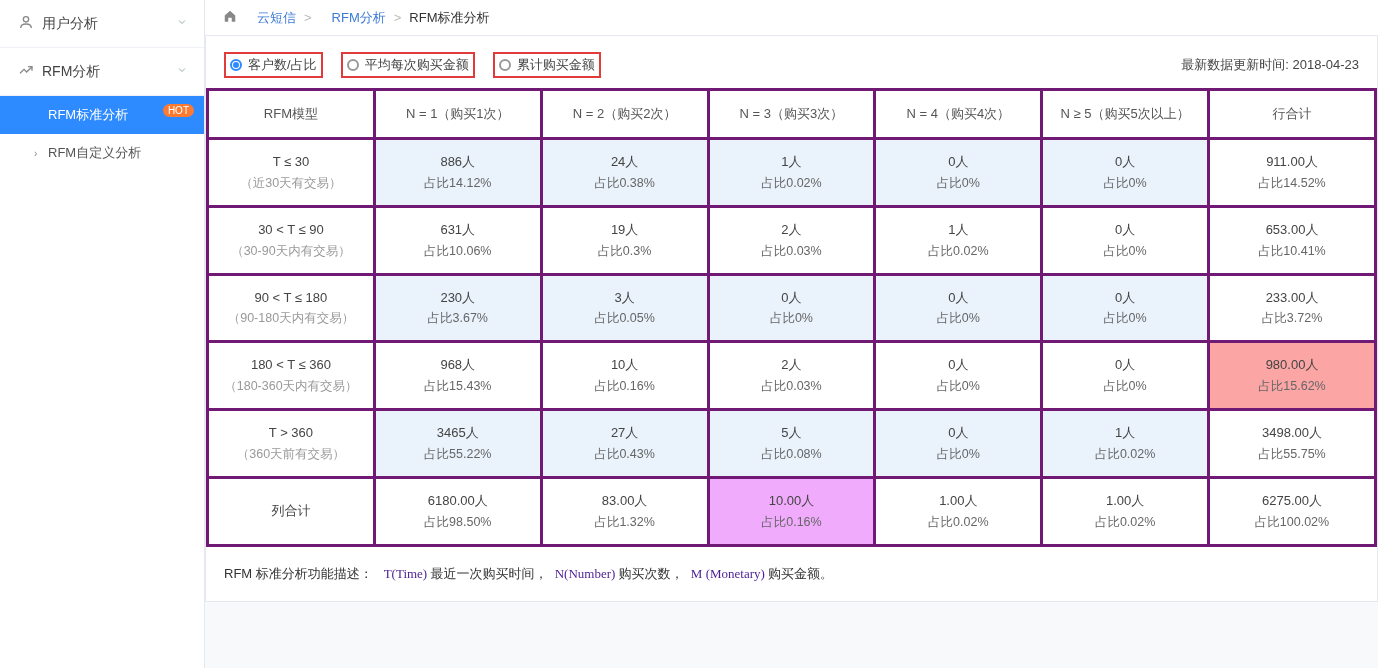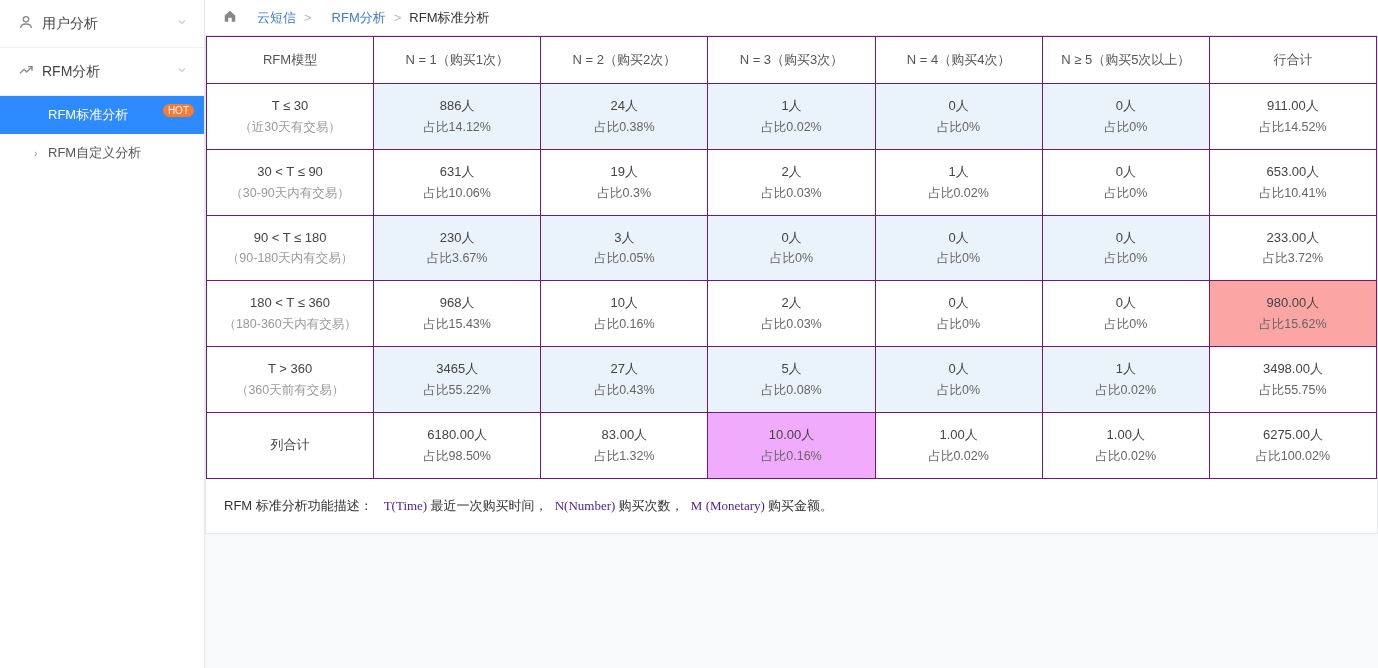--- a/index.html
+++ b/index.html
@@ -27,21 +27,21 @@
     .panel { background:#fff; margin:0; border:1px solid #e5e9ef; border-top:none; }
     .panel-hd { display:flex; align-items:center; justify-content:space-between; padding:16px 18px 10px 18px; }
     .radio-row { display:flex; gap:18px; }
     .radio-opt { display:flex; align-items:center; gap:6px; cursor:pointer; font-size:13px; color:#444; border:2px solid #e23b3b; padding:2px 4px; }
     .radio-opt .dot { width:12px; height:12px; border:2px solid #999; border-radius:50%; display:flex; align-items:center; justify-content:center; }
     .radio-opt.sel .dot { border-color:#2e8aff; }
     .radio-opt.sel .dot::after { content:""; width:6px; height:6px; background:#2e8aff; border-radius:50%; }
     .update { color:#444; font-size:13px; }
 
     .grid { border-collapse:collapse; width:100%; table-layout:fixed; }
-    .grid th, .grid td { border:1px solid #701a75; text-align:center; vertical-align:middle; }
+    .grid th, .grid td { border:3px solid #701a75; text-align:center; vertical-align:middle; }
     .grid th { font-weight:500; color:#555; padding:14px 6px; font-size:13px; background:#fff;}
     .grid td { padding:0; }
     .cell { padding:12px 6px; line-height:1.6; }
     .cell .v1 { color:#444; }
     .cell .v2 { color:#666; font-size:12.5px; }
     .row-alt td .cell { background:#eaf2fb; }
     .rowhead .v1 { color:#444; }
     .rowhead .v2 { color:#999; font-size:12.5px;text-align:center; }
 
     .legend { padding:18px 18px; color:#333; font-size:13px; }
@@ -106,20 +106,40 @@
           </svg></span>
       <span class="link">云短信</span>
       <span class="sep">&gt;</span>
       <span class="link">RFM分析</span>
       <span class="sep">&gt;</span>
       <span class="current">RFM标准分析</span>
     </nav>
 
     <div class="content-wrap">
       <div class="panel">
+        <div class="panel-hd">
+          <div class="radio-row">
+            <label class="radio-opt sel">
+              <span class="dot"></span>
+              <span>客户数/占比</span>
+            </label>
+            <label class="radio-opt">
+              <span class="dot"></span>
+              <span>平均每次购买金额</span>
+            </label>
+            <label class="radio-opt">
+              <span class="dot"></span>
+              <span>累计购买金额</span>
+            </label>
+          </div>
+          <div class="update">
+            <span>最新数据更新时间: </span>
+            <span>2018-04-23</span>
+          </div>
+        </div>
 
         <table class="grid" id="rfm-grid">
           <thead>
               <tr id="rfm-head">
                 <th>RFM模型</th>
                 <th>N = 1（购买1次）</th>
                 <th>N = 2（购买2次）</th>
                 <th>N = 3（购买3次）</th>
                 <th>N = 4（购买4次）</th>
                 <th>N ≥ 5（购买5次以上）</th>

